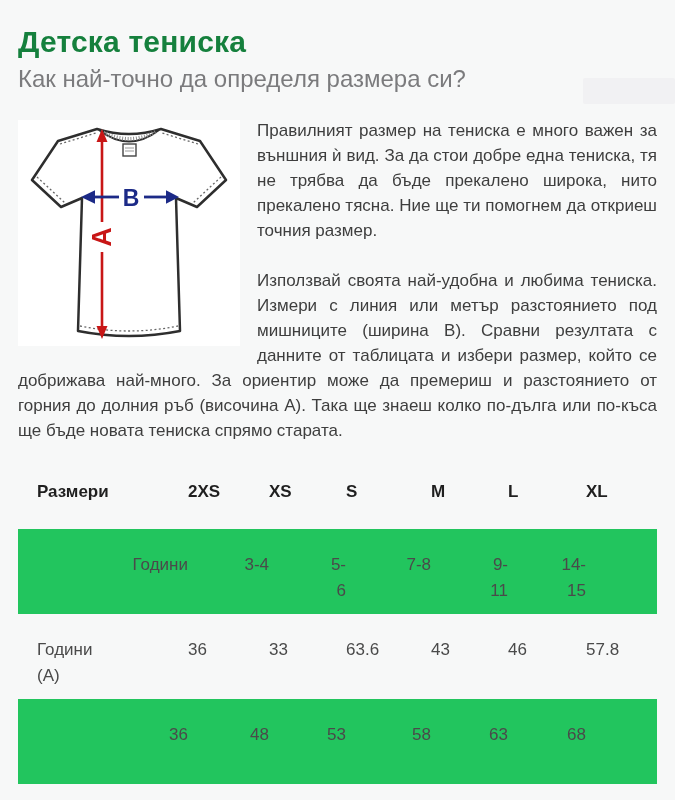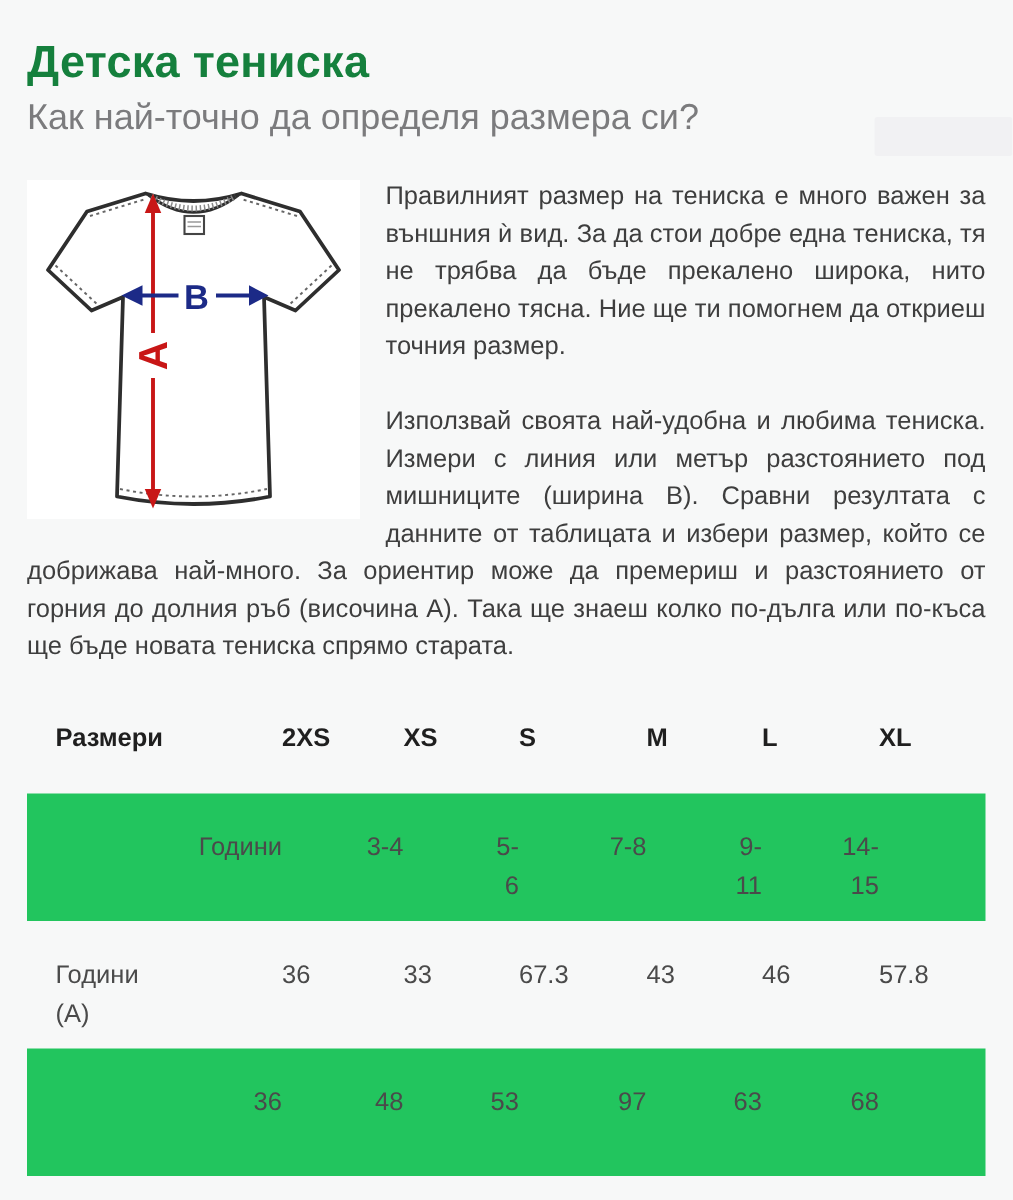--- a/index.html
+++ b/index.html
@@ -111,28 +111,28 @@
 11</div>
       <div class="cell">14-
 15</div>
     </div>
 
     <div class="trow tbody-row">
       <div class="cell">Години
 (А)</div>
       <div class="cell">36</div>
       <div class="cell">33</div>
-      <div class="cell">67.3</div>
+      <div class="cell">63.6</div>
       <div class="cell">43</div>
       <div class="cell">46</div>
       <div class="cell">57.8</div>
     </div>
 
     <div class="trow tbody-row stripe">
       <div class="cell">36</div>
       <div class="cell">48</div>
       <div class="cell">53</div>
-      <div class="cell">97</div>
+      <div class="cell">58</div>
       <div class="cell">63</div>
       <div class="cell">68</div>
     </div>
   </div>
 </div>
 
 </body></html>

